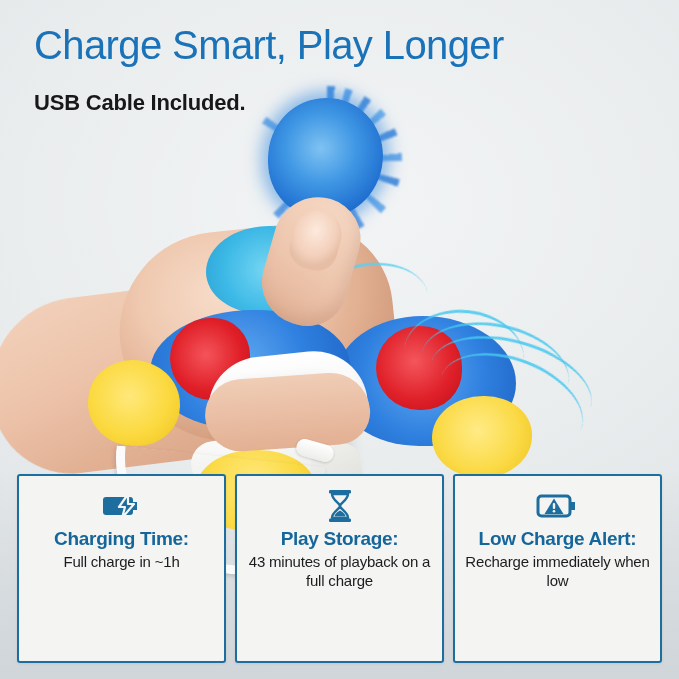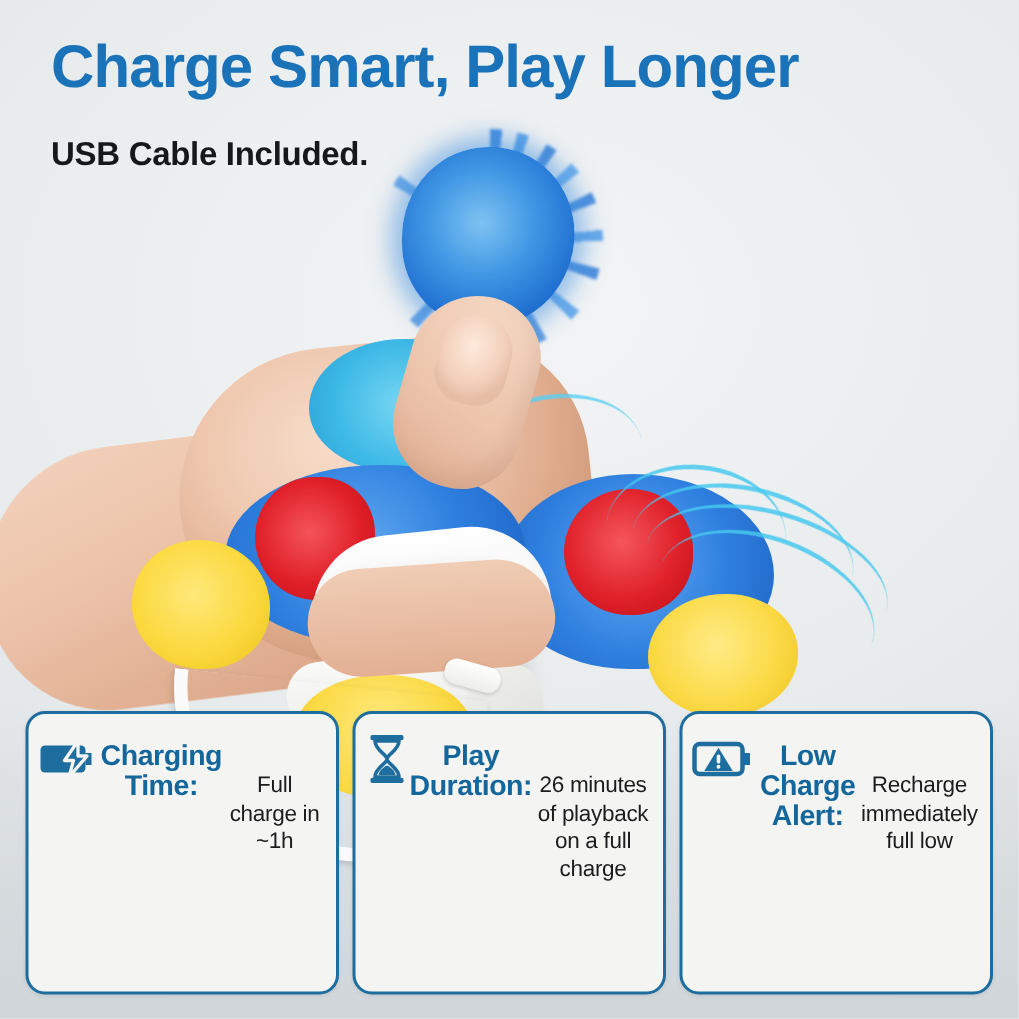--- a/index.html
+++ b/index.html
@@ -20,21 +20,21 @@
   #page::after{
     content:"";
     position:absolute; left:0; right:0; bottom:0; height:210px;
     background:linear-gradient(to bottom, rgba(214,219,222,0) 0%, rgba(211,216,220,.55) 45%, rgba(205,211,215,.85) 100%);
     pointer-events:none;
   }
 
   
   .header { position:absolute; left:34px; top:24px; z-index:6; }
   .headline {
-    font-size:40px; font-weight:bold; letter-spacing:-.6px;
+    font-size:40px; font-weight:normal; letter-spacing:-.6px;
     color:#1a72b8; line-height:1.06; white-space:nowrap;
   }
   .subline {
     margin-top:24px; font-size:22px; font-weight:bold;
     color:#17181a; letter-spacing:-.2px; white-space:nowrap;
   }
 
   
   .photo { position:absolute; left:0; top:78px; width:679px; height:400px; z-index:3; }
 
@@ -217,33 +217,33 @@
 
   
   .cards{
     position:absolute; left:17px; top:474px; width:645px; height:189px;
     display:flex; gap:9px; z-index:8;
   }
   .card{
     flex:1 1 0;
     background:#f4f4f2;
     border:2px solid #1d6e9e;
-    border-radius:13px;
-    display:flex; flex-direction:row; align-items:flex-start;
+    border-radius:3px;
+    display:flex; flex-direction:column; align-items:center;
     padding:13px 6px 10px;
     box-shadow:0 1px 3px rgba(0,0,0,.07);
   }
   .card-icon{ height:34px; display:flex; align-items:center; justify-content:center; }
   .card-title{
     margin-top:6px;
     font-size:19px; font-weight:bold; line-height:1.06;
     color:#15669b; text-align:center; letter-spacing:-.3px;
   }
   .card-desc{
-    margin-top:26px;
+    margin-top:4px;
     font-size:15px; line-height:1.24; color:#1b1c1e;
     text-align:center; letter-spacing:-.2px;
   }
 </style>
 </head>
 <body>
 
 <div id="page">
 
   <div class="header">
@@ -308,33 +308,33 @@
 
     <div class="card">
       <div class="card-icon">
         <svg width="30" height="34" viewBox="0 0 30 34" aria-hidden="true">
           <rect x="4" y="1" width="22" height="3.5" rx="1.2" fill="#1d6e9e"></rect>
           <rect x="4" y="29.5" width="22" height="3.5" rx="1.2" fill="#1d6e9e"></rect>
           <path d="M7 5 h16 c0 6 -8 9 -8 12 c0 3 8 6 8 12 h-16 c0 -6 8 -9 8 -12 c0 -3 -8 -6 -8 -12 z" fill="none" stroke="#1d6e9e" stroke-width="2.4" stroke-linejoin="round"></path>
           <path d="M9.4 27.6 c0.6 -4 5.6 -6.2 5.6 -6.2 s5 2.2 5.6 6.2 z" fill="#1d6e9e"></path>
         </svg>
       </div>
-      <div class="card-title">Play Duration:</div>
-      <div class="card-desc">26 minutes of playback on a full charge</div>
+      <div class="card-title">Play Storage:</div>
+      <div class="card-desc">43 minutes of playback on a full charge</div>
     </div>
 
     <div class="card">
       <div class="card-icon">
         <svg width="44" height="26" viewBox="0 0 44 26" aria-hidden="true">
           <rect x="2" y="3" width="32" height="20" rx="3.5" fill="none" stroke="#1d6e9e" stroke-width="3"></rect>
           <path d="M34 9 h5 v8 h-5 z" fill="#1d6e9e"></path>
           <path d="M18 5.5 L27.5 21 h-19 z" fill="#1d6e9e"></path>
           <rect x="16.8" y="10" width="2.4" height="6" rx="1.1" fill="#f4f4f2"></rect>
           <circle cx="18" cy="18.2" r="1.3" fill="#f4f4f2"></circle>
         </svg>
       </div>
       <div class="card-title">Low Charge Alert:</div>
-      <div class="card-desc">Recharge immediately full low</div>
+      <div class="card-desc">Recharge immediately when low</div>
     </div>
 
 
   </div>
 </div>
 
 </body></html>

